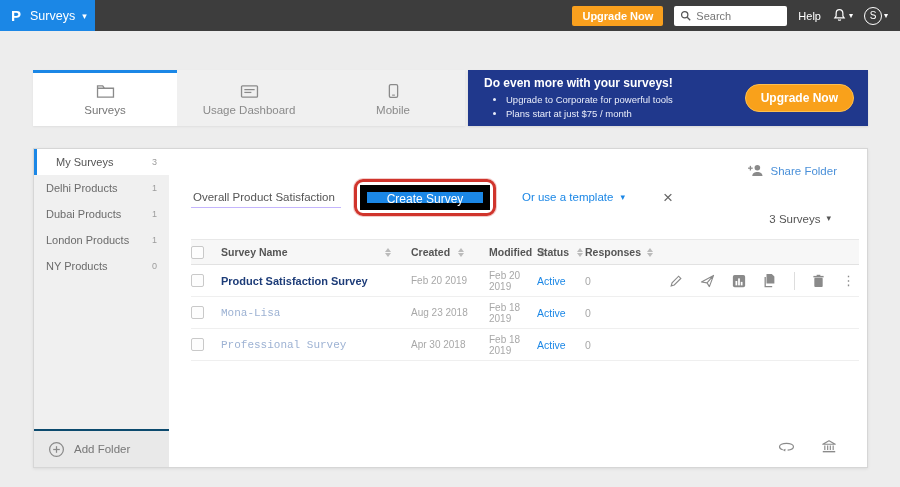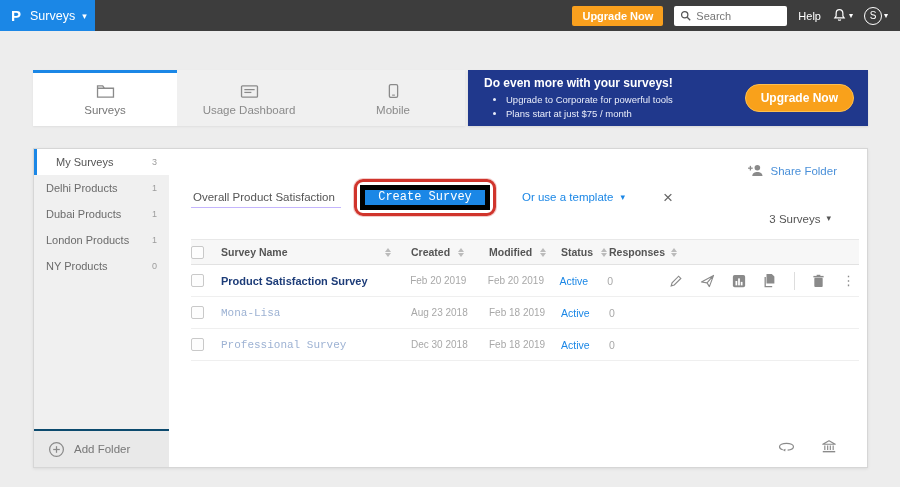--- a/index.html
+++ b/index.html
@@ -52,36 +52,36 @@
   .sidebar-footer { position:absolute; bottom:0; left:0; width:100%; height:38px; background:#e9e9e9; border-top:2px solid #0c4a6e; display:flex; align-items:center; gap:9px; padding-left:14px; color:#777; font-size:11.5px; cursor:pointer; }
 
   
   .content { flex:1; position:relative; }
   .share-row { position:absolute; top:15px; right:30px; display:flex; align-items:center; gap:7px; cursor:pointer; }
   .share-row .lbl { color:#4a90d9; font-size:11.5px; }
 
   .create-row { position:absolute; top:30px; left:22px; height:36px; display:flex; align-items:center; }
   .survey-input { width:150px; border:none; border-bottom:1px solid #c4b5fd; font-size:11.5px; color:#555; padding:4px 2px; outline:none; font-family:inherit; background:transparent; }
   .annotation { border:3px solid #d0342c; border-radius:9px; padding:3px; margin-left:13px; box-shadow:0 0 0 1px rgba(208,52,44,.25); }
-  .create-btn { background:#1b87e6; border:5px solid #000000; color:#fff; font-size:12px; width:130px; height:25px; cursor:pointer; font-family:Liberation Mono, monospace; }
+  .create-btn { background:#1b87e6; border:7px solid #000000; color:#fff; font-size:12px; width:130px; height:25px; cursor:pointer; font-family:Liberation Sans, sans-serif; }
   .template-link { margin-left:26px; color:#1b87e6; font-size:11.5px; cursor:pointer; display:flex; align-items:center; gap:7px; }
   .template-link .caret { font-size:9px; color:#1b87e6; }
   .close-x { margin-left:38px; color:#666; font-size:17px; cursor:pointer; line-height:1; }
 
   .count-row { position:absolute; top:64px; right:36px; display:flex; gap:6px; color:#555; font-size:11.5px; cursor:pointer; }
   .count-row .caret { font-size:9px; color:#555; }
 
   
   .table { position:absolute; left:22px; top:90px; width:668px; }
   .thead { display:flex; align-items:center; height:26px; background:#f7f7f7; border-top:1px solid #e8e8e8; border-bottom:1px solid #e2e2e2; font-size:10.5px; font-weight:bold; color:#555; }
   .trow { display:flex; align-items:center; height:32px; border-bottom:1px solid #efefef; font-size:11px; }
   .c-check { width:30px; display:flex; align-items:center; }
   .c-name { width:190px; display:flex; align-items:center; justify-content:space-between; padding-right:20px; }
   .c-created { width:78px; display:flex; align-items:center; gap:8px; }
-  .c-modified { width:72px; display:flex; align-items:center; gap:8px; }
+  .c-modified { width:48px; display:flex; align-items:center; gap:8px; }
   .c-status { width:48px; display:flex; align-items:center; gap:8px; }
   .c-resp { width:62px; display:flex; align-items:center; gap:6px; }
   .c-actions { flex:1; display:flex; align-items:center; justify-content:flex-end; gap:17px; padding-right:4px; }
   .checkbox { width:13px; height:13px; border:1.5px solid #c9c9c9; border-radius:2px; background:#fdfdfd; cursor:pointer; }
   .name-main { color:#1d3c78; font-weight:bold; font-size:11px; cursor:pointer; }
   .name-light { color:#9db2d3; font-size:11px; cursor:pointer;font-family:Liberation Mono, monospace; }
   .cell-date { color:#a8a8a8; font-size:10px; }
   .cell-status { color:#1b87e6; font-size:10.5px; }
   .cell-resp { color:#a8a8a8; font-size:10.5px; }
   .sort { display:inline-flex; flex-direction:column; gap:1px; }
@@ -361,21 +361,21 @@
       </div>
 
       <div class="trow">
         <div class="c-check">
             <span class="checkbox"></span>
           </div>
         <div class="c-name">
             <span class="name-light">Professional Survey</span>
           </div>
         <div class="c-created">
-            <span class="cell-date">Dec 30 2018</span>
+            <span class="cell-date">Apr 30 2018</span>
           </div>
         <div class="c-modified">
             <span class="cell-date">Feb 18 2019</span>
           </div>
         <div class="c-status">
             <span class="cell-status">Active</span>
           </div>
         <div class="c-resp">
             <span class="cell-resp">0</span>
           </div>

